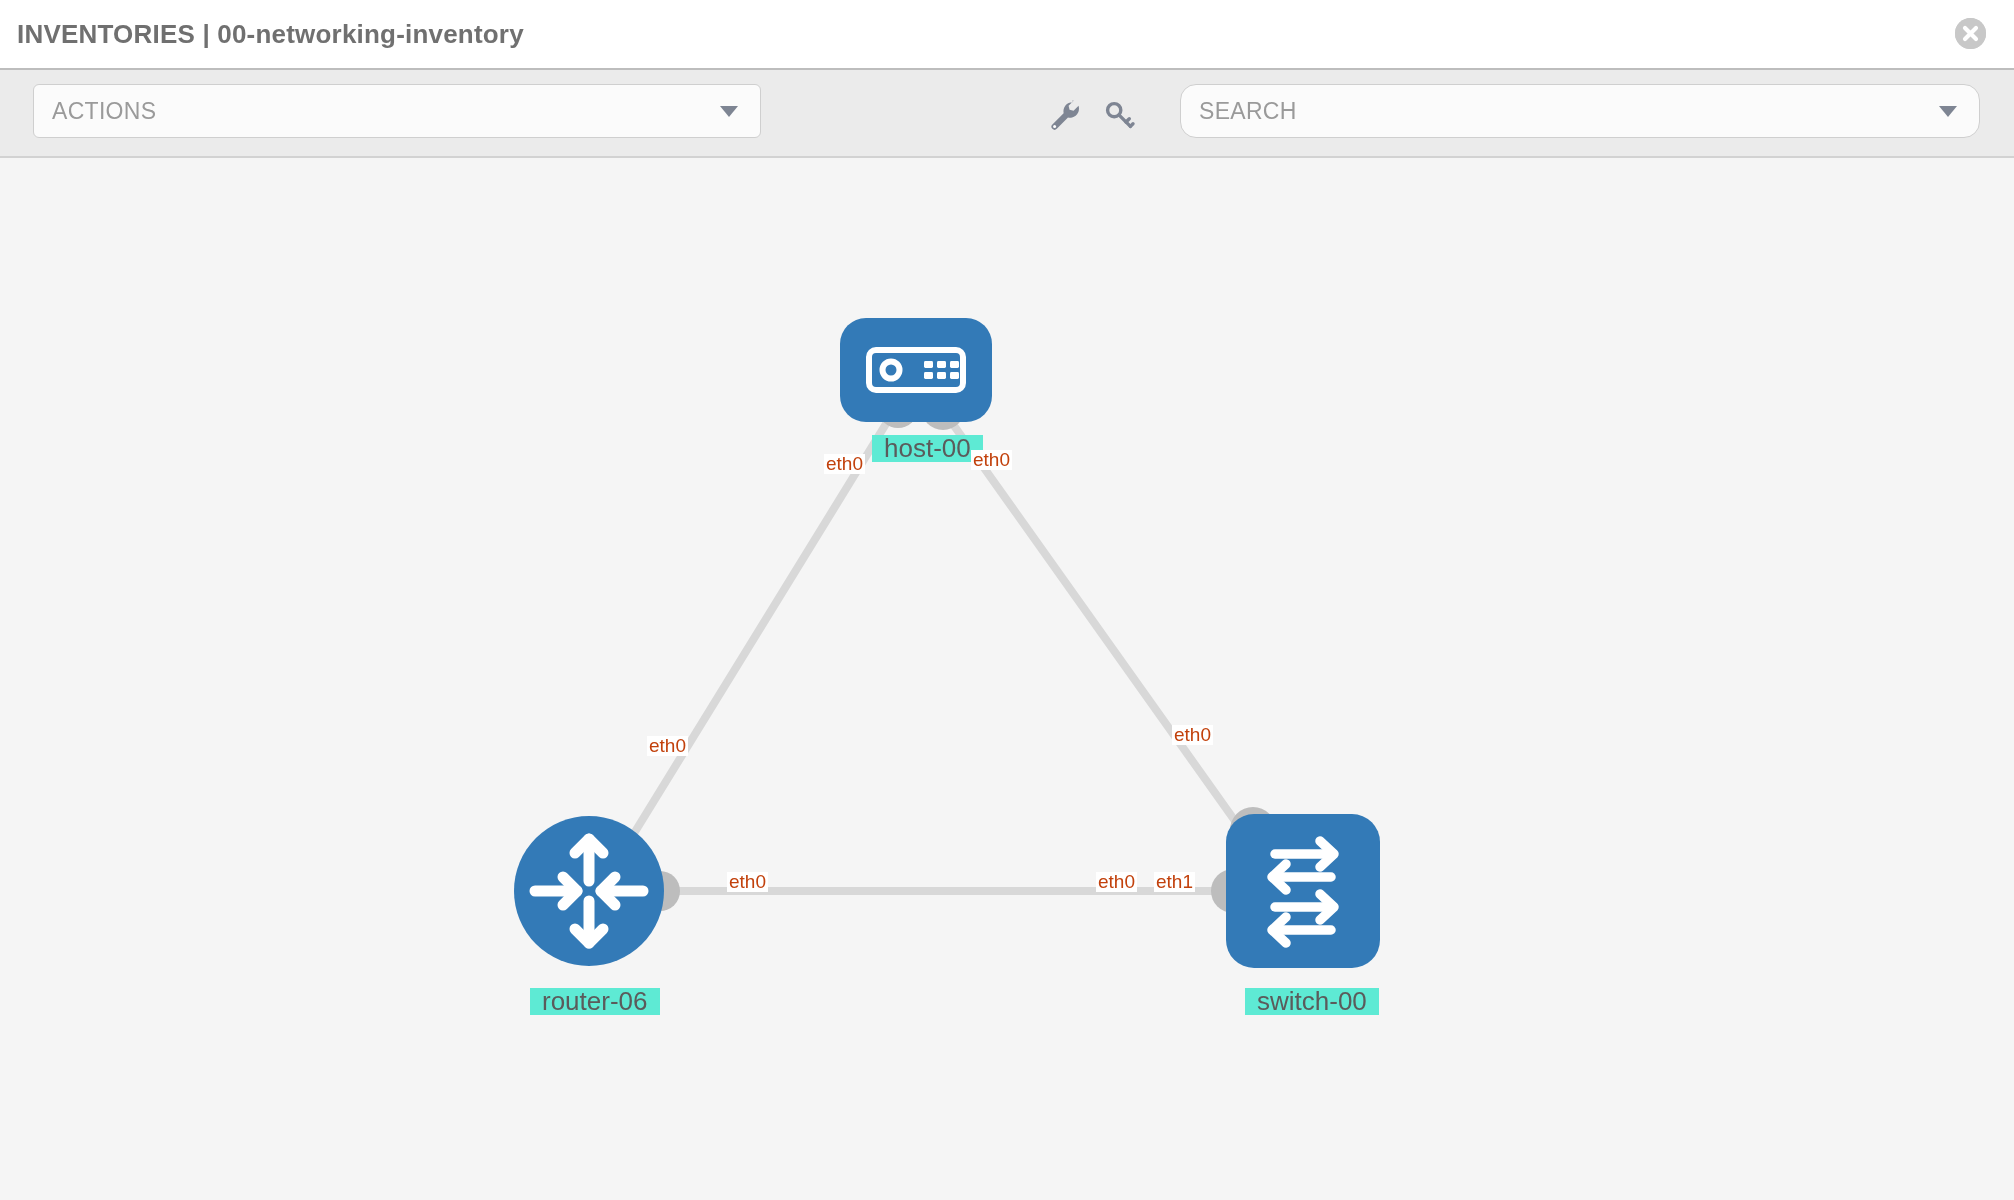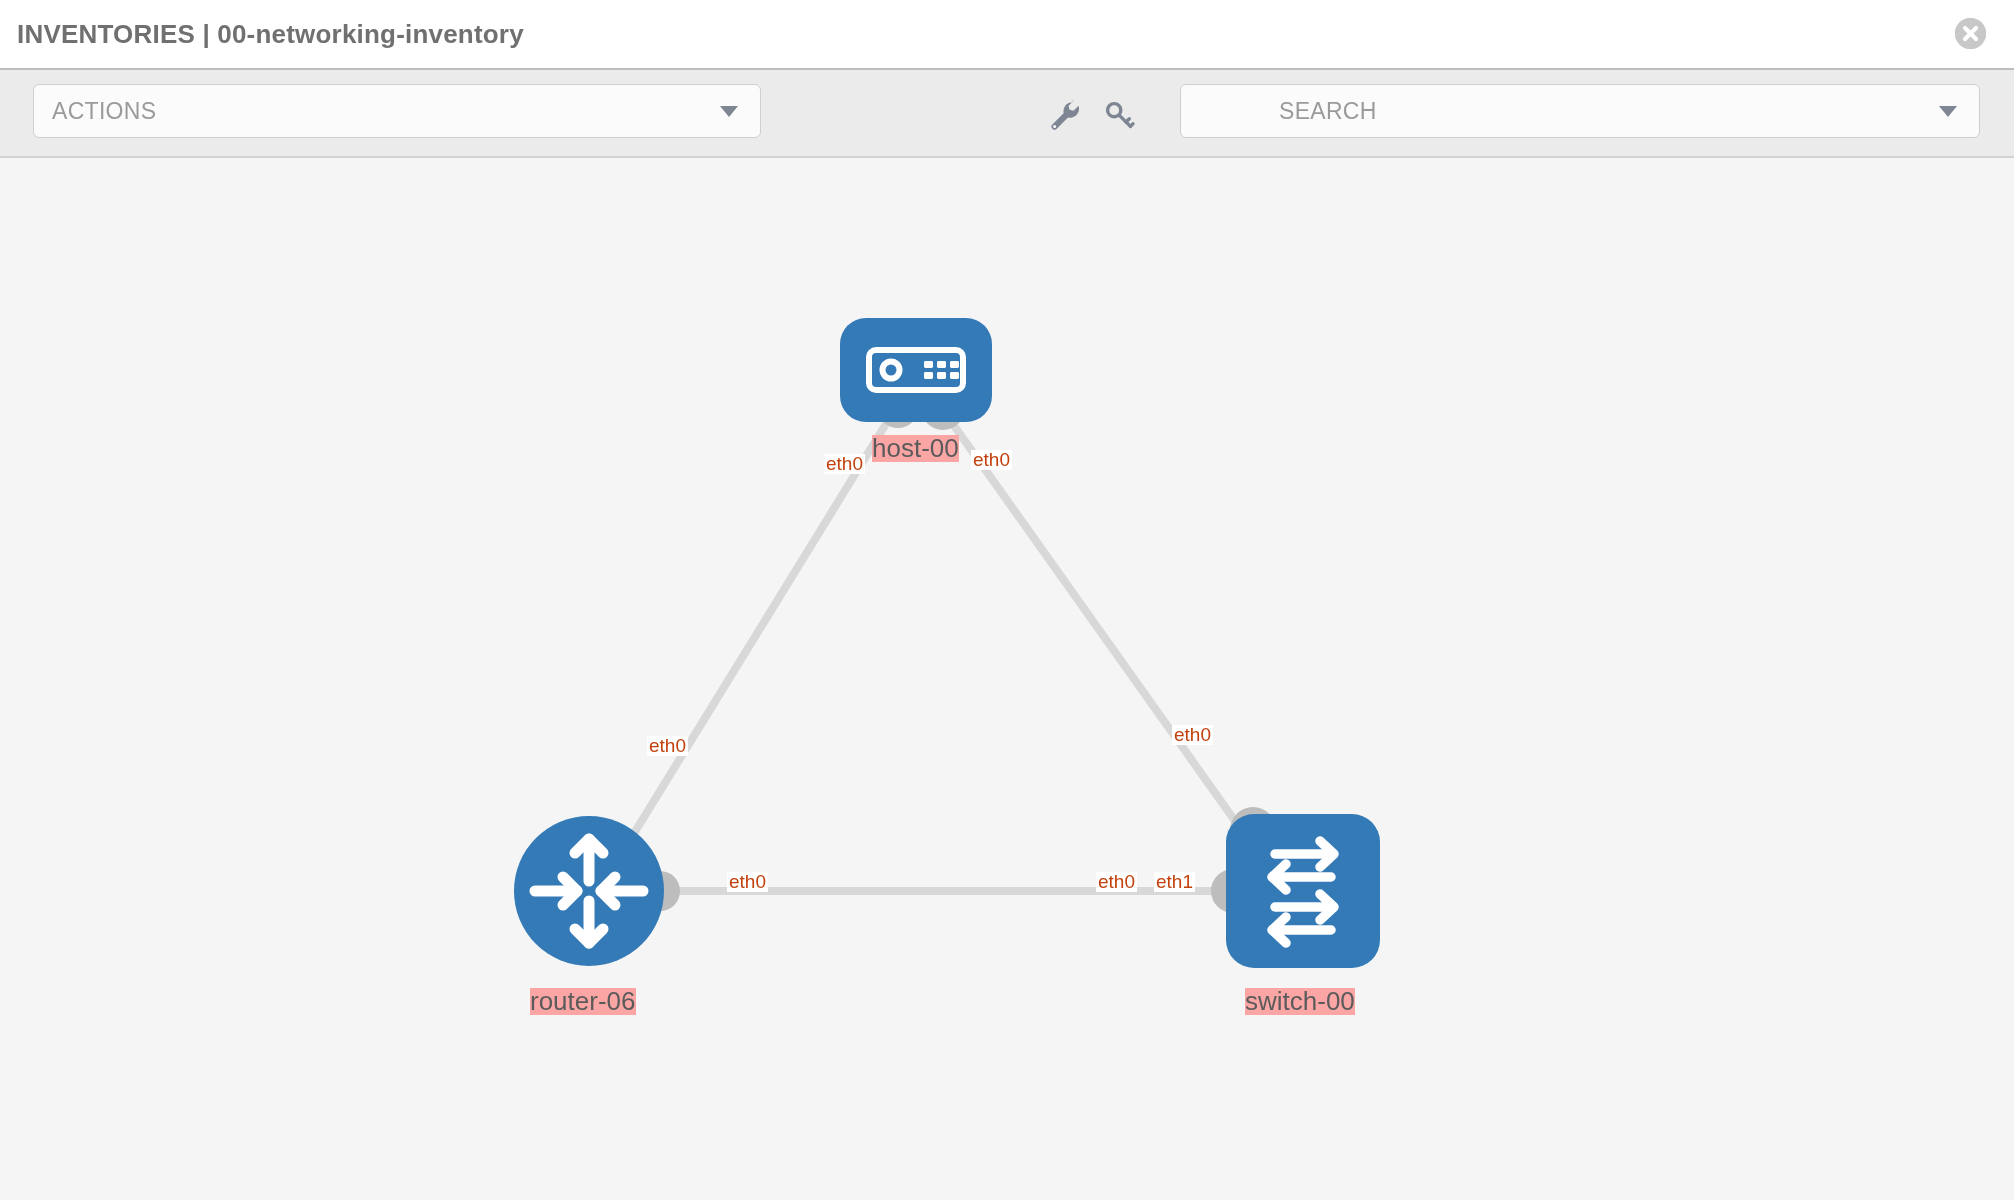--- a/index.html
+++ b/index.html
@@ -108,25 +108,24 @@
   .tool-icon.key    { left: 1098px; }
 
   .search-box {
     position: absolute;
     top: 14px;
     left: 1180px;
     width: 800px;
     height: 54px;
     background: #fbfbfb;
     border: 1px solid #cfcfcf;
-    border-radius: 6px;
+    border-radius: 16px;
     display: flex;
     align-items: center;
     cursor: text;
-    justify-content: flex-end;
   }
   .search-input {
     margin-left: 18px;
     font-size: 23px;
     color: #9a9a9a;
     letter-spacing: 0.3px;
     border: none;
     outline: none;
     background: transparent;
     width: 700px;
@@ -143,24 +142,24 @@
     background: #f5f5f5;
     overflow: hidden;
   }
   .canvas svg { position: absolute; top: 0; left: 0; }
 
   
   .nodelabel {
     position: absolute;
     font-size: 26px;
     color: #5b5b5b;
-    background: #fca5a5;
+    background: #5eead4;
     white-space: nowrap;
     line-height: 1.05;
-    padding: 0 0;
+    padding: 0 12px;
   }
   .iflabel {
     position: absolute;
     font-size: 19px;
     color: #c2410c;
     background: #ffffff;
     white-space: nowrap;
     line-height: 1.05;
     padding: 0 2px;
   }

